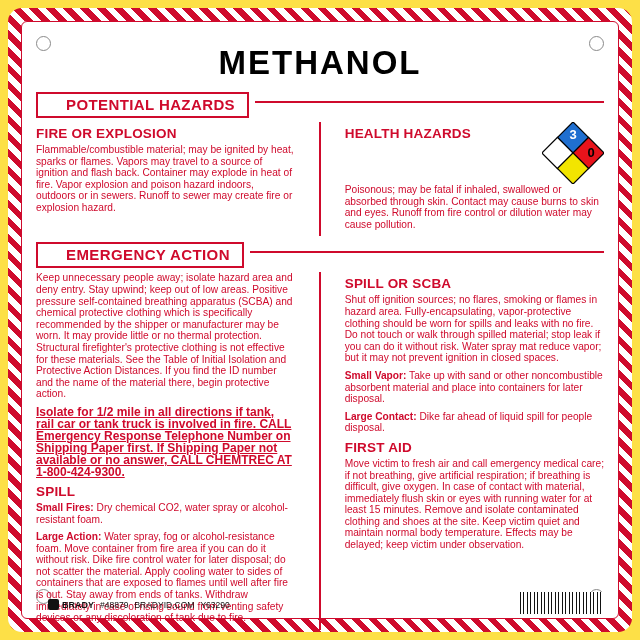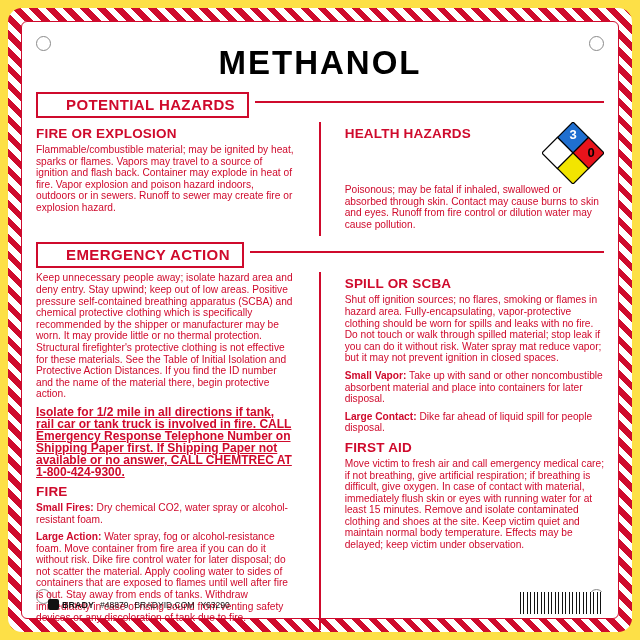--- a/index.html
+++ b/index.html
@@ -137,21 +137,21 @@
     <div class="headrow emerg-wrap">
       <span class="section-head">EMERGENCY ACTION</span>
       <span class="rule"></span>
     </div>
 
     <div class="cols">
       <div class="col-left">
         <p class="body">Keep unnecessary people away; isolate hazard area and deny entry. Stay upwind; keep out of low areas. Positive pressure self-contained breathing apparatus (SCBA) and chemical protective clothing which is specifically recommended by the shipper or manufacturer may be worn. It may provide little or no thermal protection. Structural firefighter's protective clothing is not effective for these materials. See the Table of Initial Isolation and Protective Action Distances. If you find the ID number and the name of the material there, begin protective action.</p>
         <p class="bold-block">Isolate for 1/2 mile in all directions if tank, rail car or tank truck is involved in fire. CALL Emergency Response Telephone Number on Shipping Paper first. If Shipping Paper not available or no answer, CALL CHEMTREC AT 1-800-424-9300.</p>
 
-        <h3 class="sub">FIRE</h3>
+        <h3 class="sub">SPILL</h3>
         <p class="body">
           <b>Small Fires:</b>
           <span>Dry chemical CO2, water spray or alcohol-resistant foam.</span>
         </p>
         <p class="body">
           <b>Large Action:</b>
           <span>Water spray, fog or alcohol-resistance foam. Move container from fire area if you can do it without risk. Dike fire control water for later disposal; do not scatter the material. Apply cooling water to sides of containers that are exposed to flames until well after fire is out. Stay away from ends of tanks. Withdraw immediately in case of rising sound from venting safety devices or any discoloration of tank due to fire.</span>
         </p>
       </div>
 

